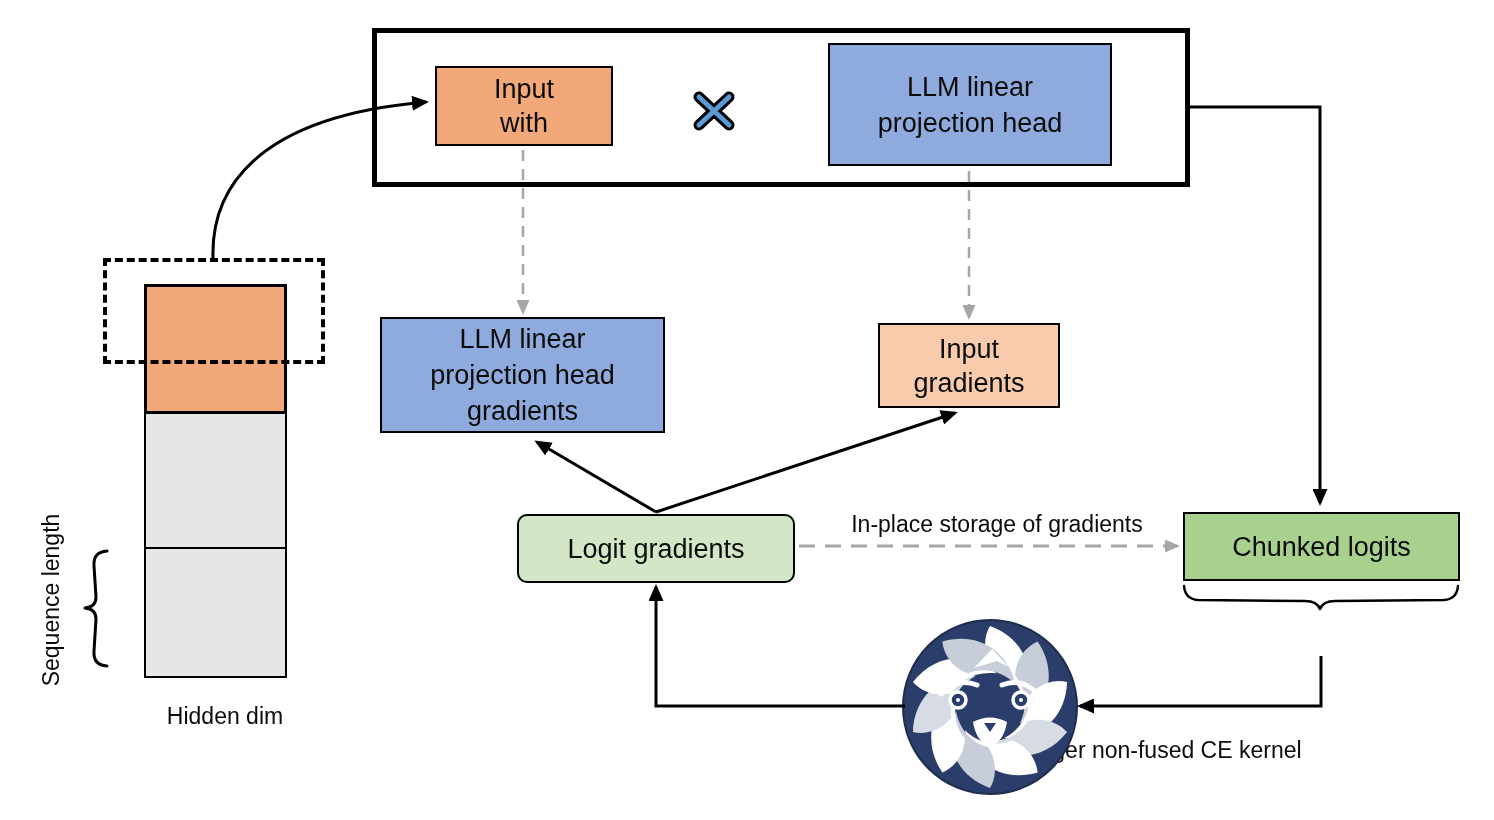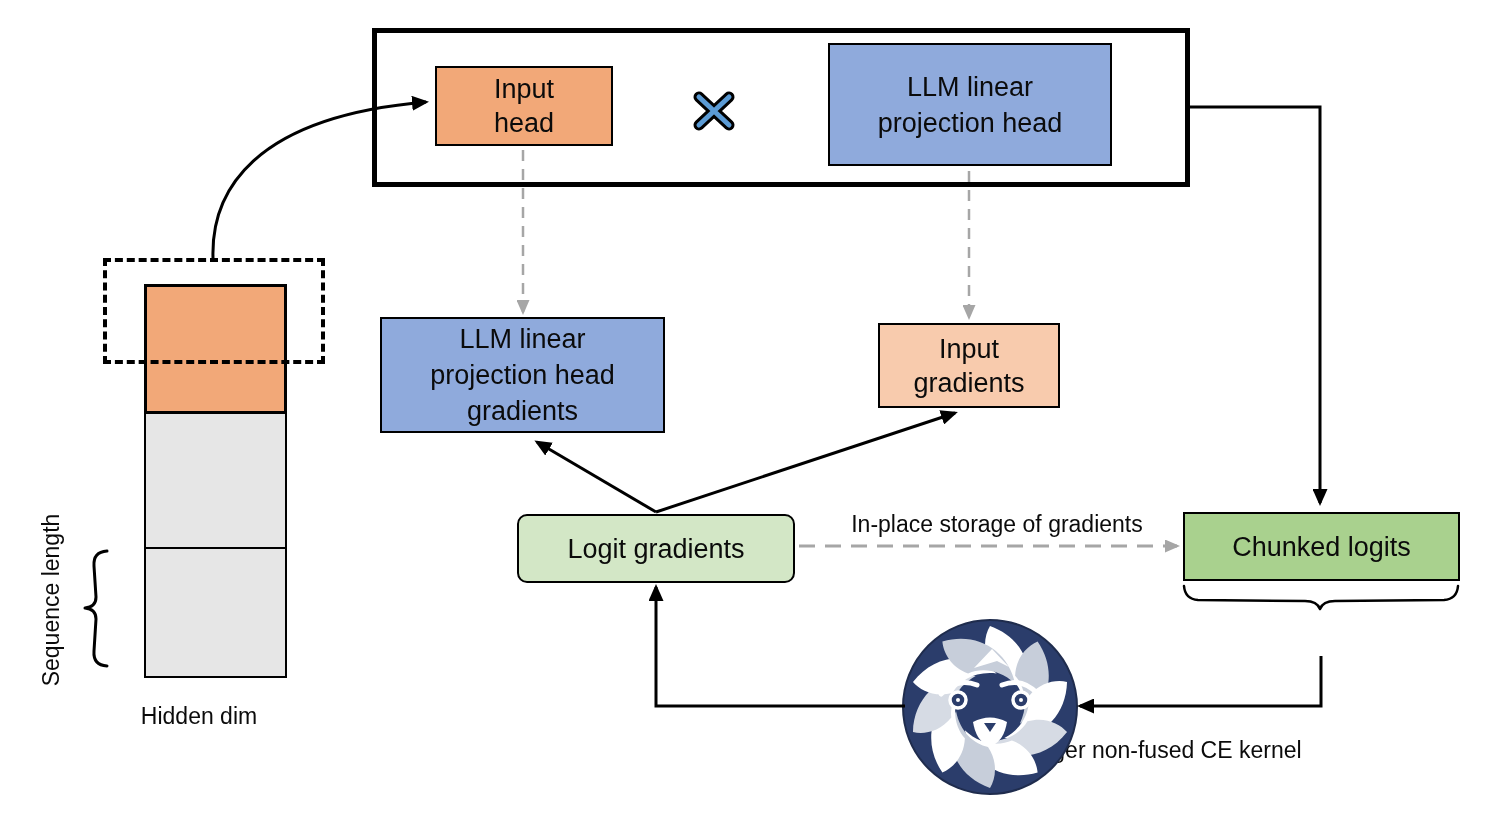--- a/index.html
+++ b/index.html
@@ -26,25 +26,25 @@
 
 <div class="stage">
 
   <div class="abs outer-box" style="left:372px;top:28px;width:818px;height:159px;"></div>
 
   <div class="abs seg-orange" style="left:144px;top:284px;width:143px;height:130px;"></div>
   <div class="abs seg" style="left:144px;top:412px;width:143px;height:137px;"></div>
   <div class="abs seg" style="left:144px;top:547px;width:143px;height:131px;"></div>
   <div class="abs dashed-sel" style="left:103px;top:258px;width:222px;height:106px;"></div>
   <div class="abs lbl rot" style="left:-51px;top:587px;width:200px;height:26px;">Sequence length</div>
-  <div class="abs lbl" style="left:124px;top:701px;width:150px;">Hidden dim</div>
+  <div class="abs lbl" style="left:150px;top:701px;width:150px;">Hidden dim</div>
 
   <div class="abs node fill-orange" style="left:435px;top:66px;width:178px;height:80px;line-height:34px;">
     <span>Input</span>
-    <span>head</span>
+    <span>with</span>
   </div>
 
   <div class="abs node fill-blue" style="left:828px;top:43px;width:284px;height:123px;">
     <span>LLM linear</span>
     <span>projection head</span>
   </div>
 
   <div class="abs node fill-blue" style="left:380px;top:317px;width:285px;height:116px;">
     <span>LLM linear</span>
     <span>projection head</span>

